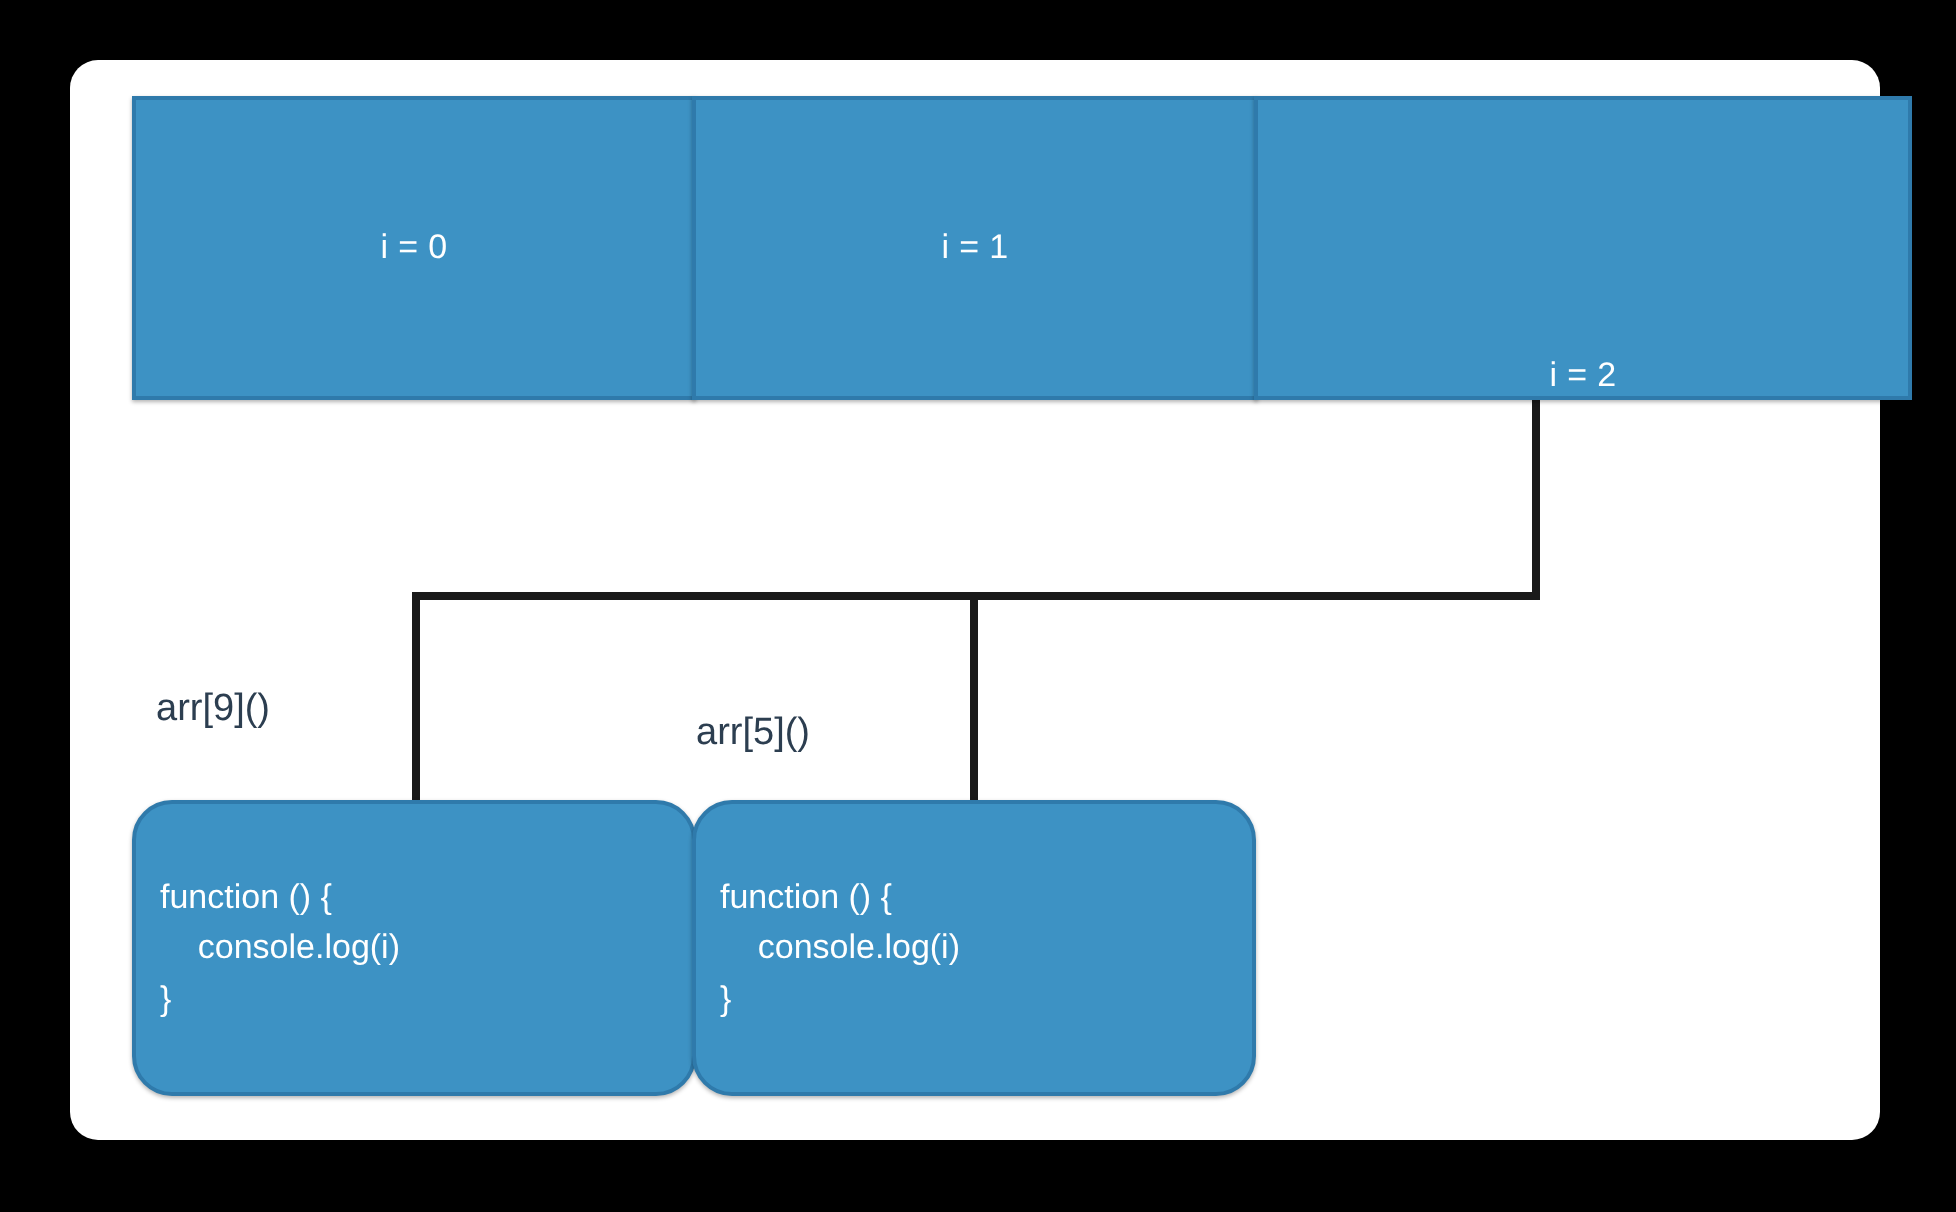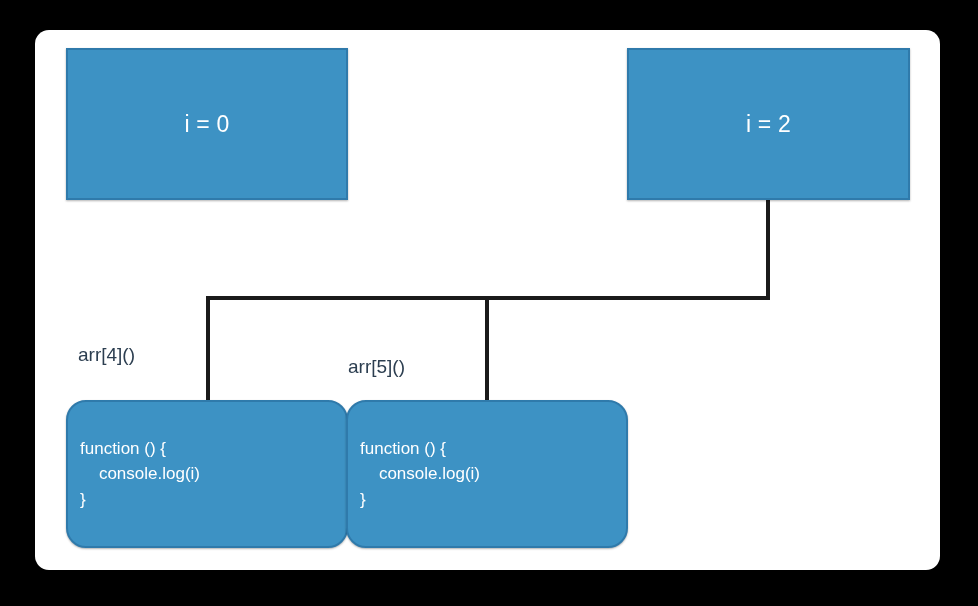--- a/index.html
+++ b/index.html
@@ -57,25 +57,25 @@
     width: 844px;
     height: 152px;
   }
   .iter-cell {
     top: 0;
     height: 152px;
     display: flex;
     align-items: center;
     justify-content: center;
   }
-  .iter-cell .cell-label { font-size: 23px; }
+  .iter-cell .cell-label { font-size: 17px; }
 
   #iter-cell-0 { left: 0px;   width: 282px; }
   #iter-cell-1 { left: 280px; width: 283px; }
-  #iter-cell-2 { left: 561px; width: 283px; }
+  #iter-cell-2 { left: 561px; width: 329px; align-items: flex-end; }
 
   
   #closure-row {
     position: absolute;
     left: 66px;
     top: 400px;
     width: 562px;
     height: 148px;
   }
   .code-cell {
@@ -132,26 +132,29 @@
 
     <path d="M 208 298 L 208 402" stroke="#1a1a1a" stroke-width="4" fill="none"></path>
 
     <path d="M 487 298 L 487 402" stroke="#1a1a1a" stroke-width="4" fill="none"></path>
   </svg>
 
   <div id="iteration-row">
     <div class="cell iter-cell" id="iter-cell-0">
       <span class="cell-label">i = 0</span>
     </div>
+    <div class="cell iter-cell" id="iter-cell-1">
+      <span class="cell-label">i = 1</span>
+    </div>
     <div class="cell iter-cell" id="iter-cell-2">
       <span class="cell-label">i = 2</span>
     </div>
   </div>
 
-  <div class="call-label" id="call-label-0">arr[4]()</div>
+  <div class="call-label" id="call-label-0">arr[9]()</div>
   <div class="call-label" id="call-label-1">arr[5]()</div>
 
   <div id="closure-row">
     <div class="cell code-cell" id="code-cell-0">
       <span class="code-text">function () {
     console.log(i)
 }</span>
     </div>
     <div class="cell code-cell" id="code-cell-1">
       <span class="code-text">function () {

